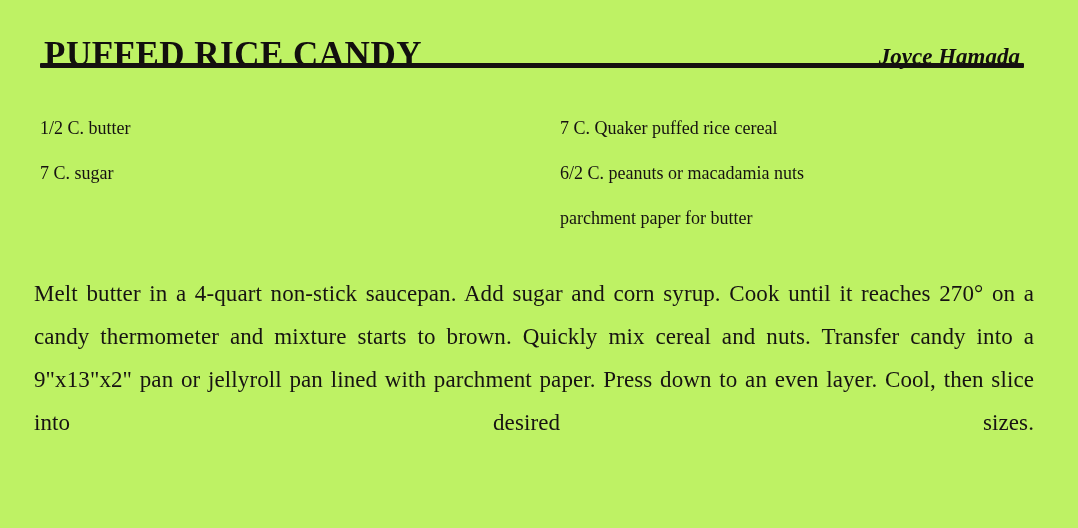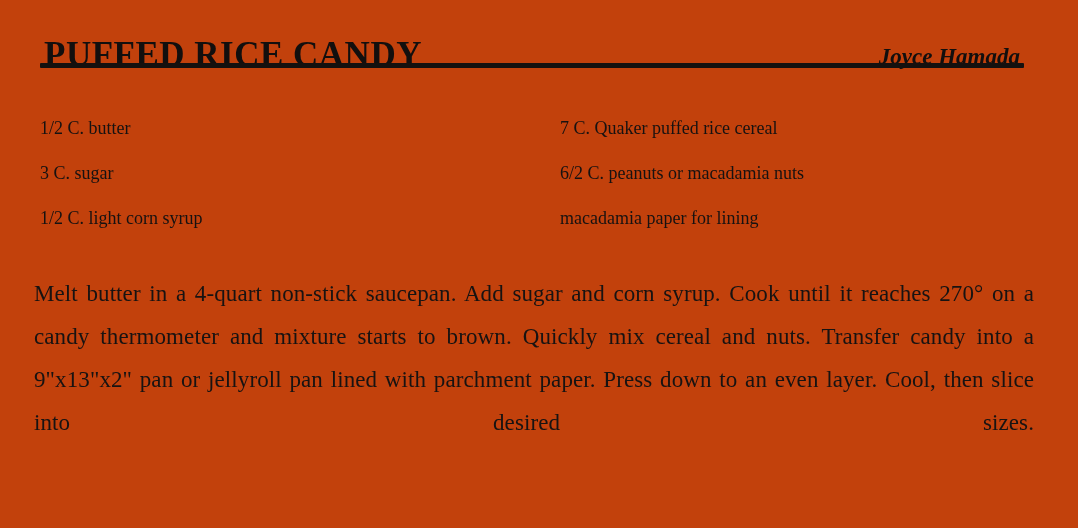--- a/index.html
+++ b/index.html
@@ -11,21 +11,21 @@
     width: 1078px;
     height: 528px;
     overflow: hidden;
     font-family: "Liberation Serif", serif;
     color: #100d0c;
   }
   .page {
     position: relative;
     width: 1078px;
     height: 528px;
-    background: #c2410c;
+    background: #bef264;
     padding: 0;
     box-sizing: border-box;
   }
 
   
   .title-row {
     position: absolute;
     left: 44px;
     top: 18px;
     width: 976px;
@@ -110,25 +110,24 @@
   <div class="title-row">
     <div class="recipe-title">PUFFED RICE CANDY</div>
     <div class="recipe-author">Joyce Hamada</div>
   </div>
 
   <div class="title-rule"></div>
 
   <div class="ingredients">
     <div class="col col-left">
       <div class="ing-item">1/2 C. butter</div>
-      <div class="ing-item">3 C. sugar</div>
-      <div class="ing-item">1/2 C. light corn syrup</div>
+      <div class="ing-item">7 C. sugar</div>
     </div>
     <div class="col col-right">
       <div class="ing-item">7 C. Quaker puffed rice cereal</div>
       <div class="ing-item">6/2 C. peanuts or macadamia nuts</div>
-      <div class="ing-item">macadamia paper for lining</div>
+      <div class="ing-item">parchment paper for butter</div>
     </div>
   </div>
 
   <div class="directions">Melt butter in a 4-quart non-stick saucepan. Add sugar and corn syrup. Cook until it reaches 270° on a candy thermometer and mixture starts to brown. Quickly mix cereal and nuts. Transfer candy into a 9"x13"x2" pan or jellyroll pan lined with parchment paper. Press down to an even layer. Cool, then slice into desired sizes.</div>
 
 </div>
 
 </body></html>

